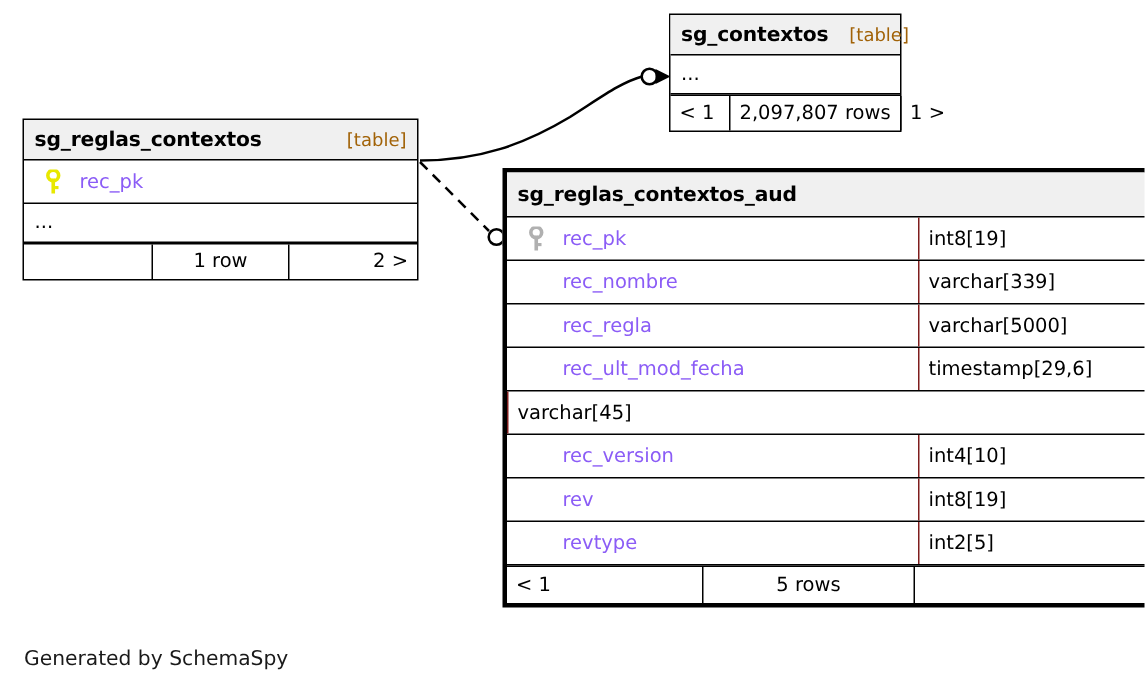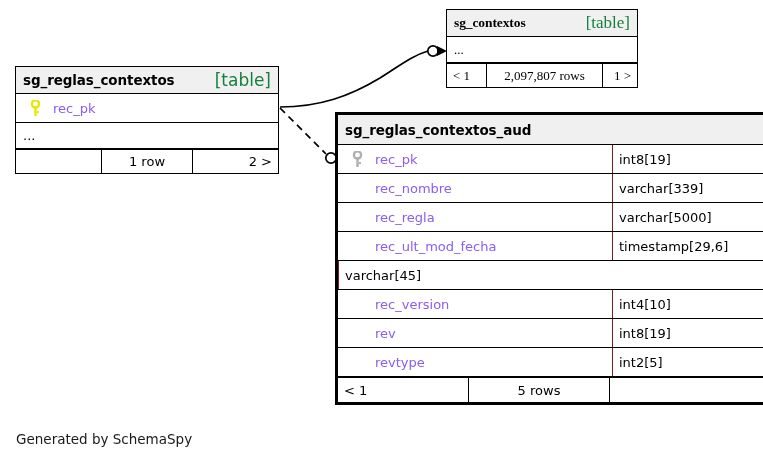--- a/index.html
+++ b/index.html
@@ -49,22 +49,22 @@
     height: 27px;
   }
   .tbl-name {
     font-weight: bold;
     font-size: 13.5px;
     color: #000000;
     white-space: nowrap;
     letter-spacing: -0.1px;
   }
   .tbl-kind {
-    font-size: 17px;
-    color: #15803d;
+    font-size: 12px;
+    color: #a16207;
     white-space: nowrap;
     padding-left: 14px;
   }
   .row {
     display: flex;
     height: 29px;
     box-sizing: border-box;
     border-bottom: 1px solid #000000;
     align-items: center;
   }
@@ -126,30 +126,30 @@
     padding: 0 6px;
     white-space: nowrap;
   }
   .fcell + .fcell { border-left: 1px solid #000000; }
   .f-left { justify-content: flex-start; }
   .f-center { justify-content: center; }
   .f-right { justify-content: flex-end; }
 
   
   #tbl-reglas {
-    left: 15px; top: 66px; width: 264px;
+    left: 15px; top: 79px; width: 264px;
   }
   #tbl-reglas .row .col-name { flex: 1 1 auto; }
   #tbl-reglas .footer .fcell:nth-child(1) { flex: 0 0 85px; }
   #tbl-reglas .footer .fcell:nth-child(2) { flex: 0 0 91px; }
   #tbl-reglas .footer .fcell:nth-child(3) { flex: 1 1 auto; }
 
   
   #tbl-contextos {
-    left: 446px; top: 9px; width: 192px; font-family: Liberation Serif, serif;
+    left: 446px; top: 9px; width: 155px;
   }
   #tbl-contextos .footer .fcell:nth-child(1) { flex: 0 0 39px; }
   #tbl-contextos .footer .fcell:nth-child(2) { flex: 1 1 auto; justify-content: center; }
   #tbl-contextos .footer .fcell:nth-child(3) { flex: 0 0 35px; }
 
   
   #tbl-aud {
     left: 335px; top: 112px; width: 496px;
   }
   #tbl-aud .tbl-head { height: 30px; }

